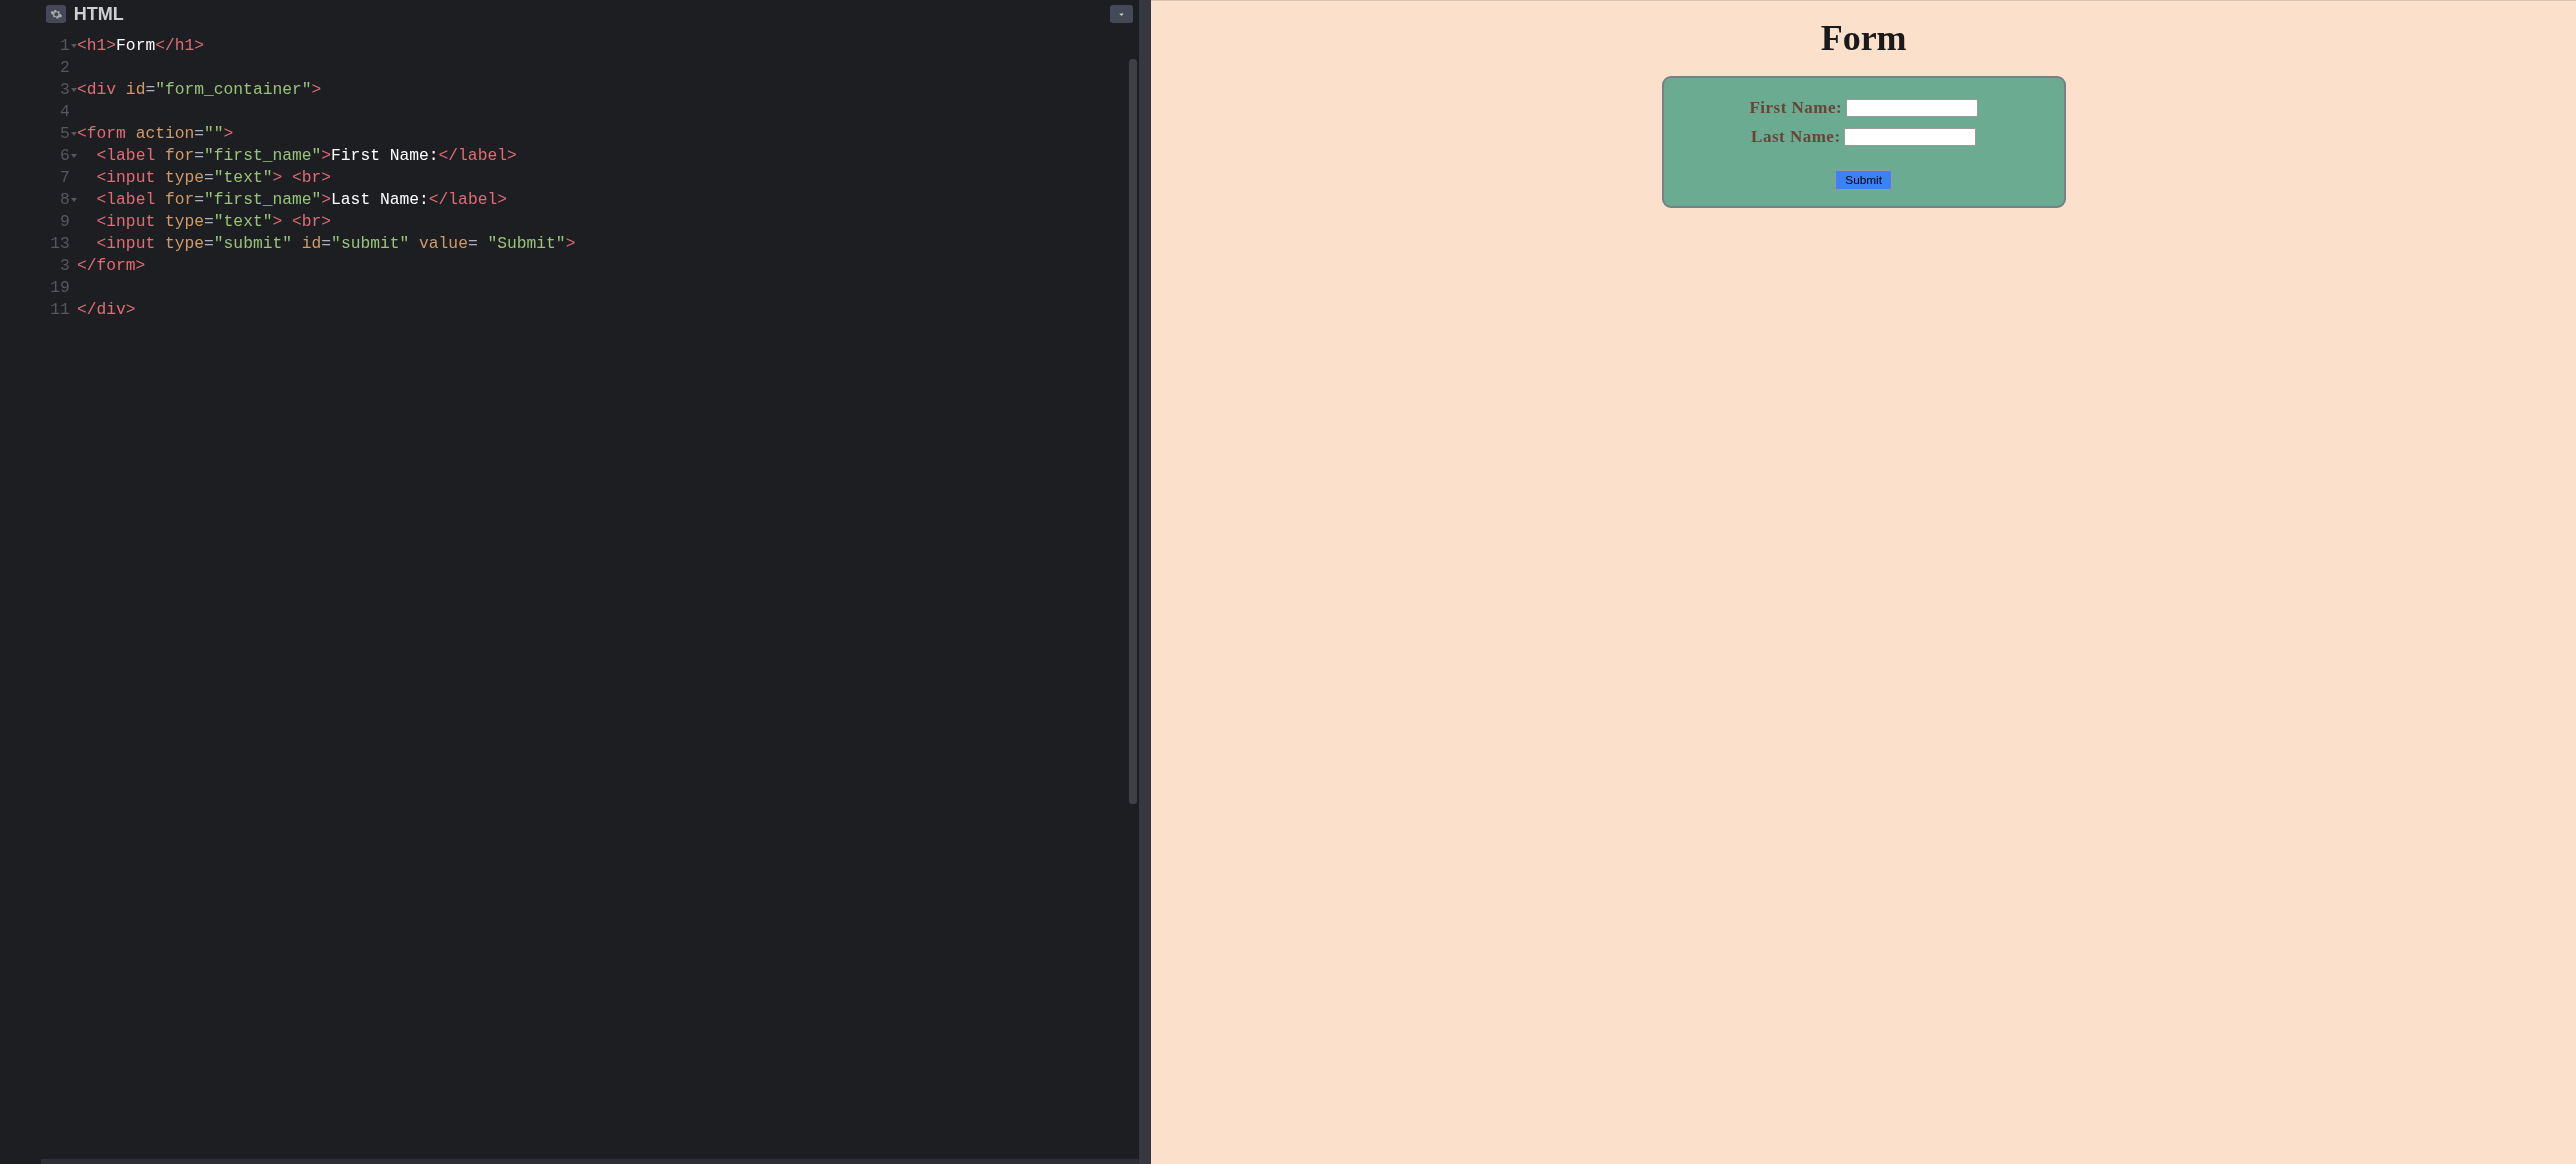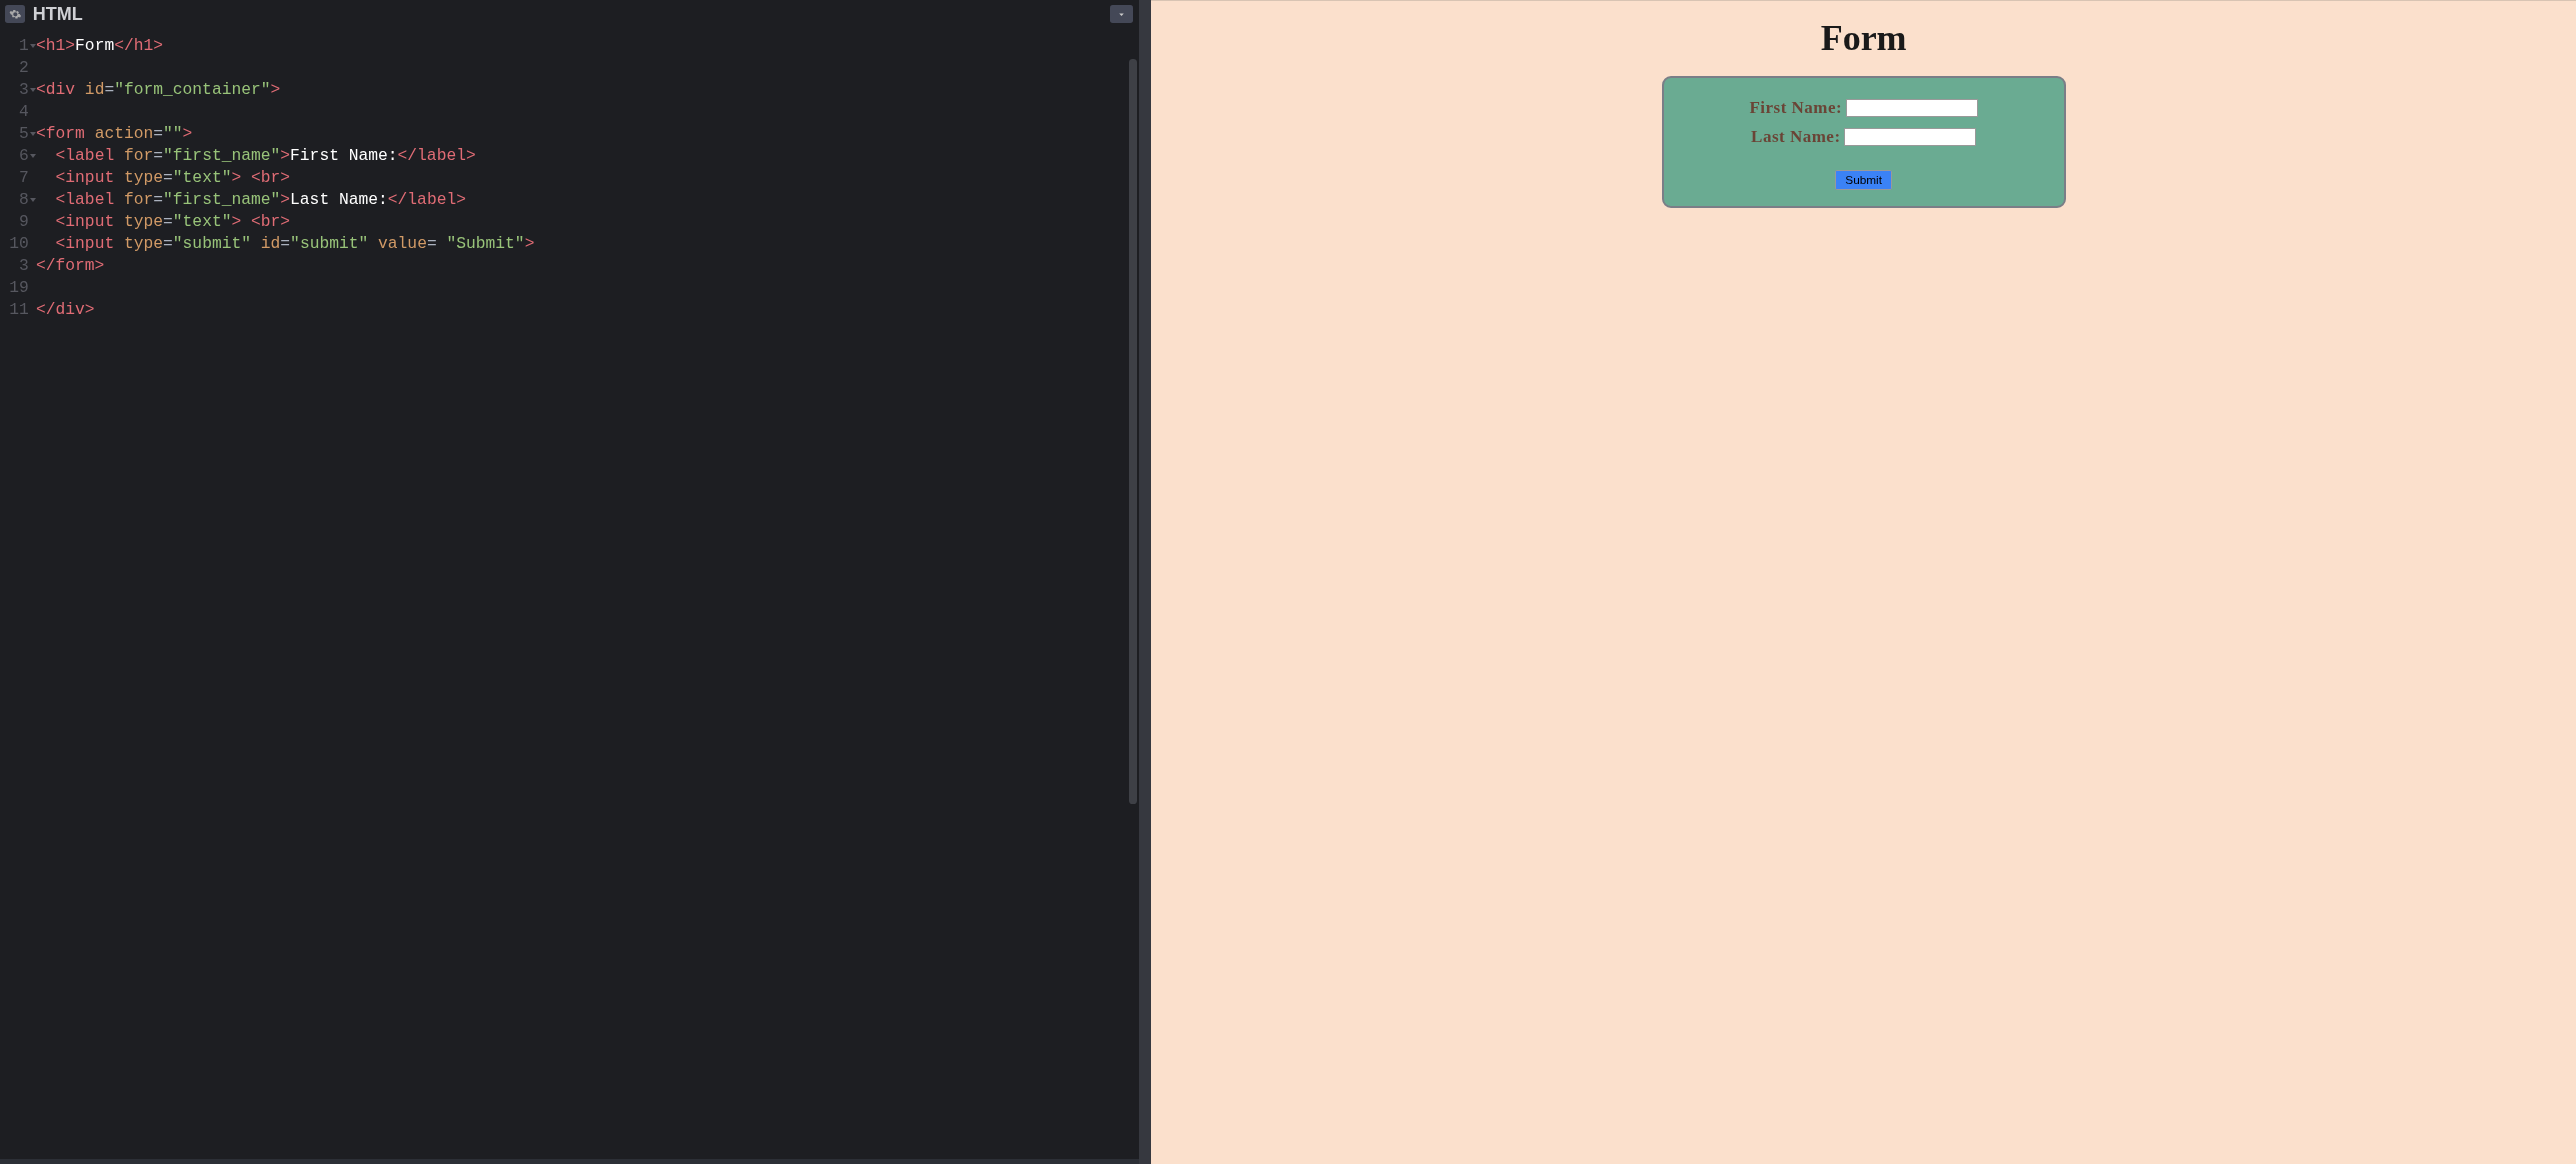--- a/index.html
+++ b/index.html
@@ -11,20 +11,21 @@
 }
 
 
 .editor-pane {
   width: 44.2%;
   height: 100%;
   background: #1d1e22;
   display: flex;
   flex-direction: column;
   position: relative;
+  padding-left: 41px;
 }
 .editor-header {
   display: flex;
   align-items: center;
   background: #1d1e22;
   padding: 3.6px 5.4px;
   position: relative;
 }
 .gear-btn {
   width: 20px;
@@ -206,21 +207,21 @@
     <div class="gutter">
         <div class="ln fold">1</div>
         <div class="ln">2</div>
         <div class="ln fold">3</div>
         <div class="ln">4</div>
         <div class="ln fold">5</div>
         <div class="ln fold">6</div>
         <div class="ln">7</div>
         <div class="ln fold">8</div>
         <div class="ln">9</div>
-        <div class="ln">10</div>
+        <div class="ln">13</div>
         <div class="ln">3</div>
         <div class="ln">19</div>
         <div class="ln">11</div>
       </div>
     <div class="code"><div class="line"><span class="tag">&lt;h1&gt;</span><span class="txt">Form</span><span class="tag">&lt;/h1&gt;</span></div><div class="line"></div><div class="line"><span class="tag">&lt;div </span><span class="attr">id</span><span class="punct">=</span><span class="str">"form_container"</span><span class="tag">&gt;</span></div><div class="line"></div><div class="line"><span class="tag">&lt;form </span><span class="attr">action</span><span class="punct">=</span><span class="str">""</span><span class="tag">&gt;</span></div><div class="line"><span class="punct">  </span><span class="tag">&lt;label </span><span class="attr">for</span><span class="punct">=</span><span class="str">"first_name"</span><span class="tag">&gt;</span><span class="txt">First Name:</span><span class="tag">&lt;/label&gt;</span></div><div class="line"><span class="punct">  </span><span class="tag">&lt;input </span><span class="attr">type</span><span class="punct">=</span><span class="str">"text"</span><span class="tag">&gt; </span><span class="tag">&lt;br&gt;</span></div><div class="line"><span class="punct">  </span><span class="tag">&lt;label </span><span class="attr">for</span><span class="punct">=</span><span class="str">"first_name"</span><span class="tag">&gt;</span><span class="txt">Last Name:</span><span class="tag">&lt;/label&gt;</span></div><div class="line"><span class="punct">  </span><span class="tag">&lt;input </span><span class="attr">type</span><span class="punct">=</span><span class="str">"text"</span><span class="tag">&gt; </span><span class="tag">&lt;br&gt;</span></div><div class="line"><span class="punct">  </span><span class="tag">&lt;input </span><span class="attr">type</span><span class="punct">=</span><span class="str">"submit"</span><span class="punct"> </span><span class="attr">id</span><span class="punct">=</span><span class="str">"submit"</span><span class="punct"> </span><span class="attr">value</span><span class="punct">= </span><span class="str">"Submit"</span><span class="tag">&gt;</span></div><div class="line"><span class="tag">&lt;/form&gt;</span></div><div class="line"></div><div class="line"><span class="tag">&lt;/div&gt;</span></div></div>
     <div class="v-scroll">
       <div class="thumb"></div>
     </div>
   </div>
 

